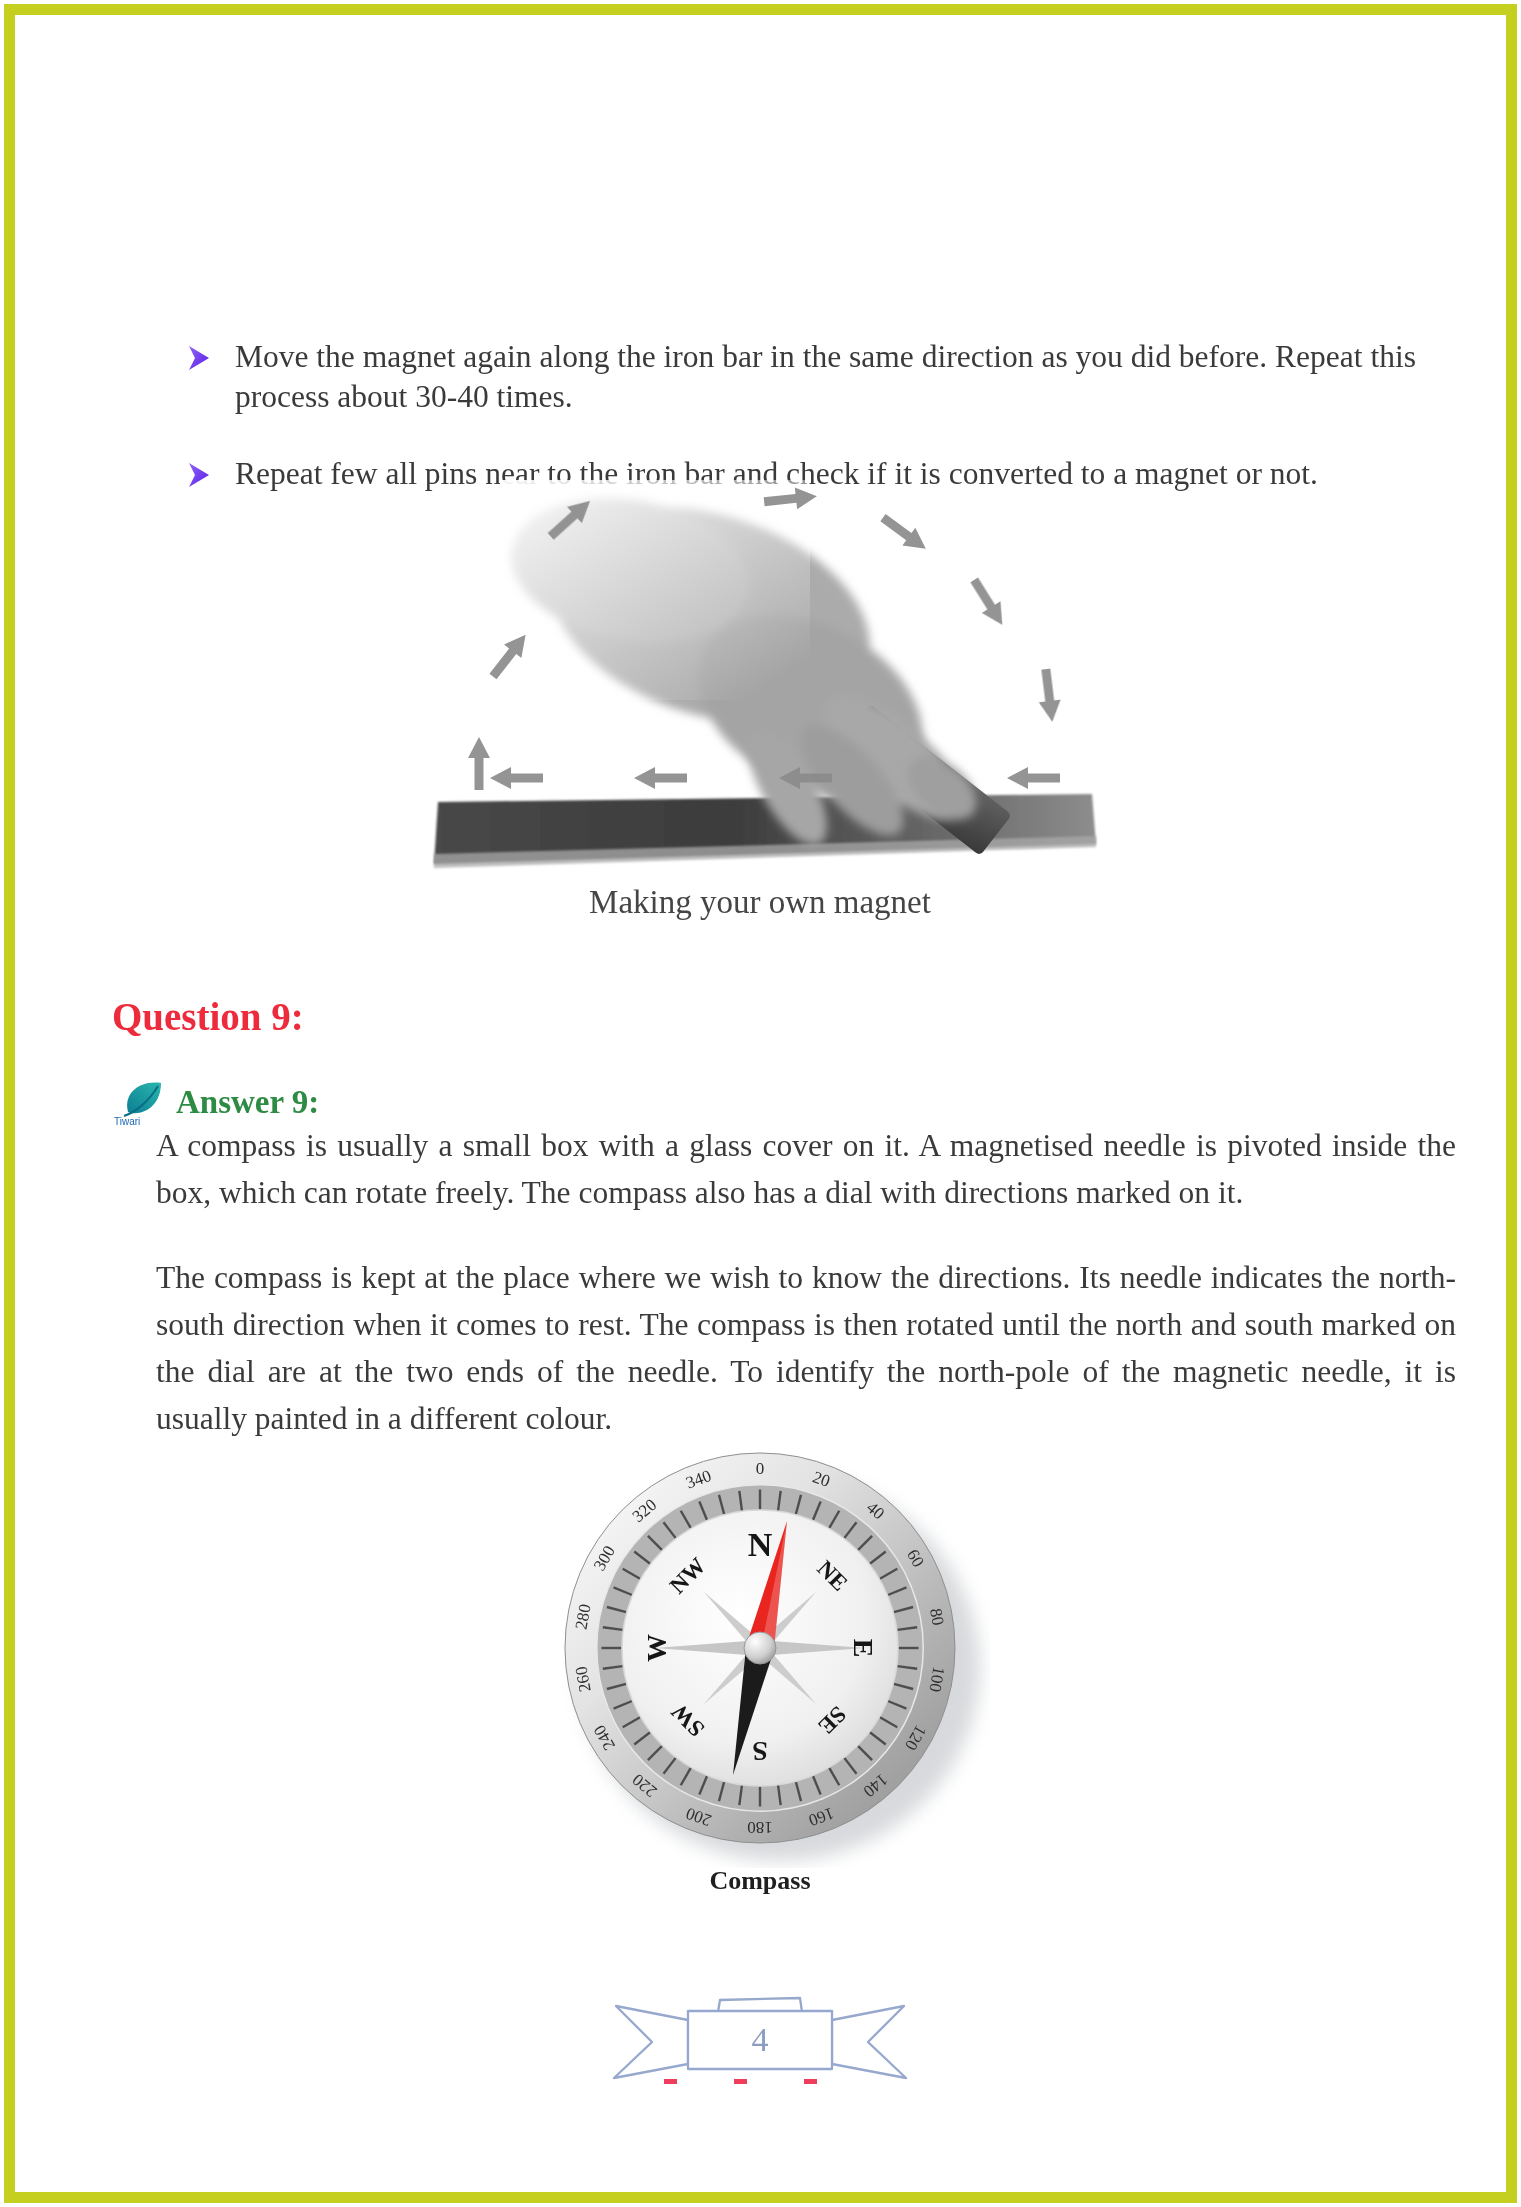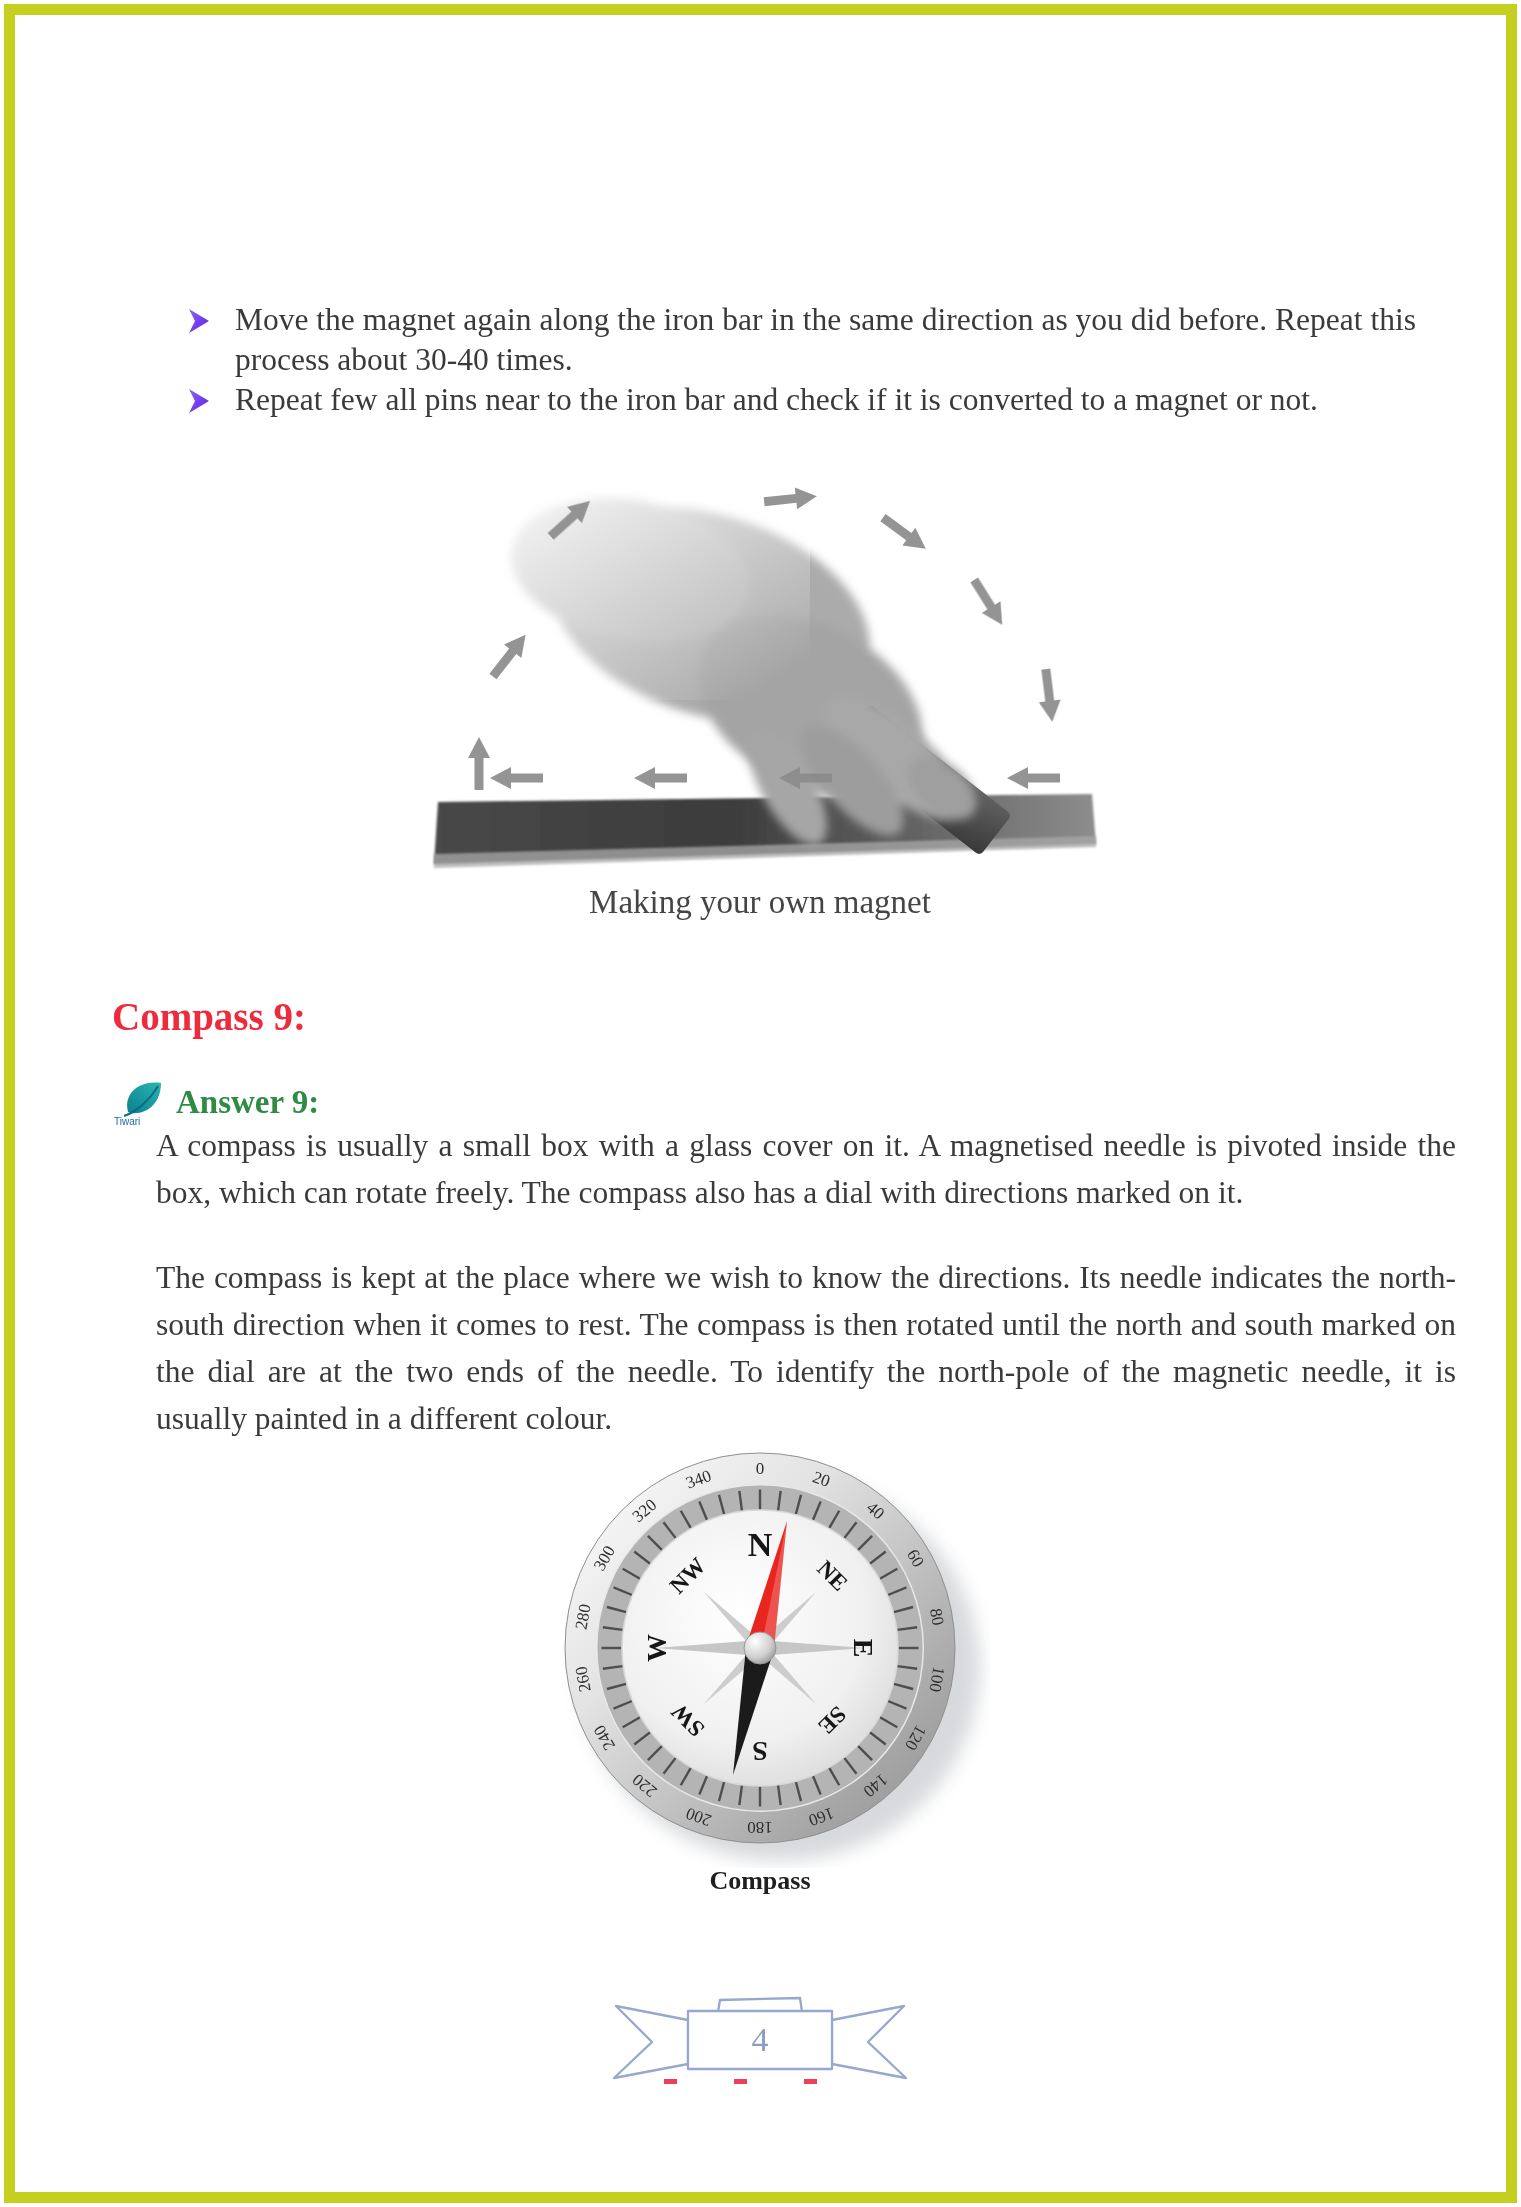--- a/index.html
+++ b/index.html
@@ -7,21 +7,21 @@
     --c-needle_north:#e8251f; --c-needle_south:#1b1b1b; --c-ribbon_stroke:#96a8cd;
     --c-body_text:#3a3a3a; --c-bullet_arrow:#7a3ff2;
   }
   html,body{margin:0;padding:0;background:#ffffff;}
   #page{position:relative;width:1521px;height:2207px;background:#fff;overflow:hidden;
         font-family:"Liberation Serif",serif;color:var(--c-body_text);}
   .border-frame{position:absolute;left:4px;top:4px;right:4px;bottom:4px;
         border:11px solid var(--c-page_border);pointer-events:none;}
   
   .bullets{position:absolute;left:187px;top:300px;width:1245px;}
-  .bullet-item{display:flex;align-items:flex-start;gap:24px;}
+  .bullet-item{display:flex;align-items:flex-start;gap:24px;margin-top:37px;}
   .bullet-icon{flex:0 0 24px;margin-top:8px;}
   .bullet-text{font-size:31.5px;line-height:40px;width:1195px;}
   
   .magnet-figure{position:absolute;left:380px;top:450px;width:760px;height:430px;}
   .magnet-caption{position:absolute;left:380px;top:884px;width:760px;text-align:center;
         font-size:33px;color:#454545;}
   
   .q-heading{position:absolute;left:112px;top:994px;font-size:39px;font-weight:bold;
         color:var(--c-question_heading);}
   .q-text{position:absolute;left:112px;top:1044px;font-size:32px;}
@@ -126,21 +126,21 @@
       <use href="#arr" transform="translate(129 206) rotate(-52)"></use>
       <use href="#arr" transform="translate(99 314) rotate(-90)"></use>
       <use href="#arr" transform="translate(137 328) rotate(180)"></use>
       <use href="#arr" transform="translate(281 328) rotate(180)"></use>
       <use href="#arr" transform="translate(426 328) rotate(180)"></use>
       <use href="#arr" transform="translate(654 328) rotate(180)"></use>
     </g>
   </svg>
   <div class="magnet-caption" data-name="figure-caption">Making your own magnet</div>
 
-  <div class="q-heading" data-name="question-heading">Compass 9:</div>
+  <div class="q-heading" data-name="question-heading">Question 9:</div>
 
   <div class="answer-row" data-name="answer-heading-row">
     <svg width="56" height="52" viewBox="0 0 56 52" data-name="tiwari-academy-leaf-icon">
       <defs>
           <linearGradient id="leafG" x1="0" y1="1" x2="1" y2="0">
         <stop offset="0" stop-color="#0c7f93"></stop>
             <stop offset="1" stop-color="#2ab6ae"></stop>
           </linearGradient>
         </defs>
       <path d="M16,36 C11,17 28,4 49,7 C49,27 35,39 19,37 Z" fill="url(#leafG)"></path>

